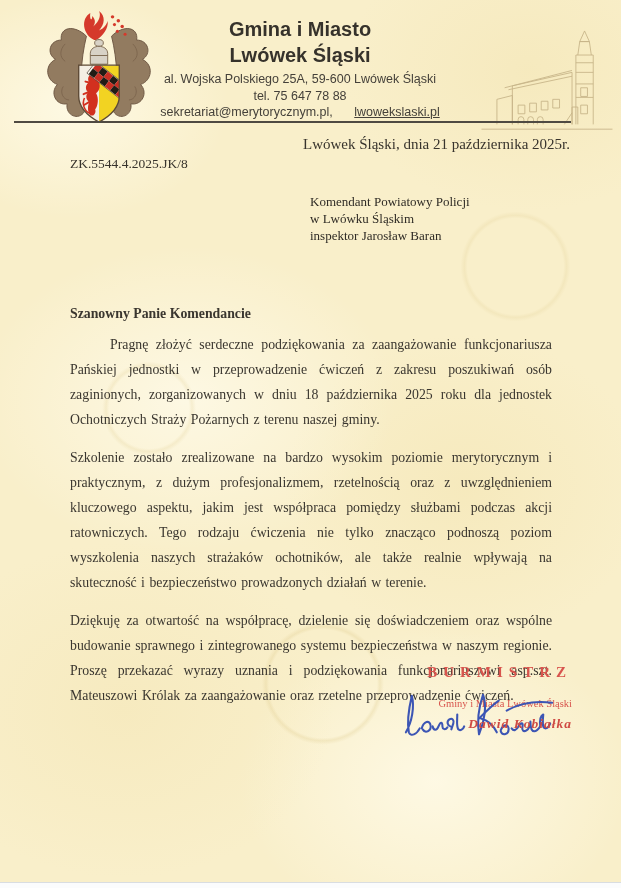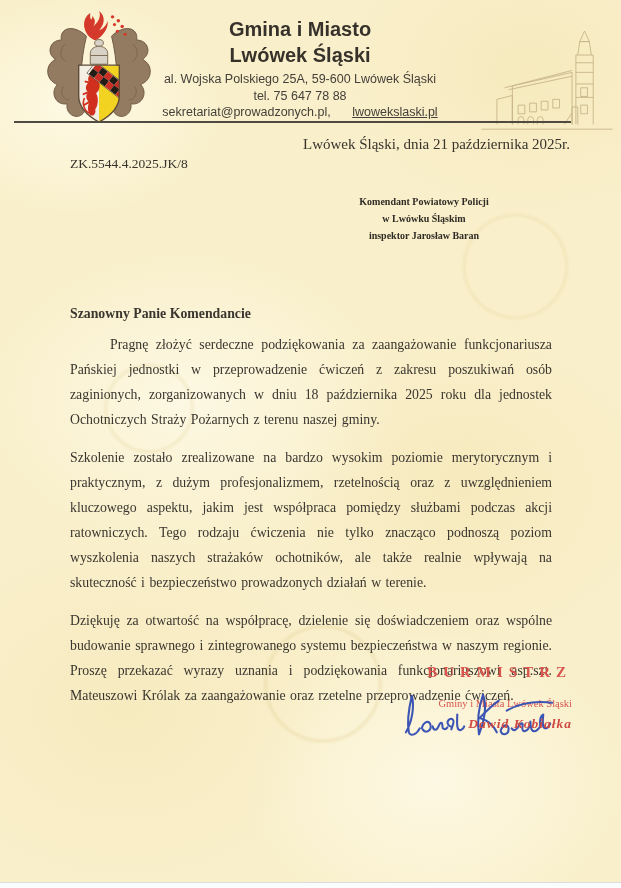--- a/index.html
+++ b/index.html
@@ -24,22 +24,22 @@
     font-family:"Liberation Sans",sans-serif;color:#3b372f;}
   .hdr-org{font-size:20px;font-weight:bold;line-height:26px;color:#36322b;}
   .hdr-line{font-size:12.5px;line-height:16.5px;color:#45413a;}
   .hdr-contact{margin-top:3px;}
   .hdr-link{text-decoration:underline;cursor:pointer;margin-left:18px;}
   .sketch{position:absolute;left:478px;top:30px;width:138px;height:104px;}
   .hrule{position:absolute;left:14px;top:121px;width:557px;height:2px;background:#4f4a42;}
   
   .dateline{position:absolute;left:240px;top:136px;width:330px;text-align:right;font-size:15px;color:#38342d;}
   .refnum{position:absolute;left:70px;top:156px;font-size:13.5px;color:#38342d;}
-  .recipient{position:absolute;left:310px;top:193px;width:228px;text-align:center;
-    font-weight:bold;font-size:10px;line-height:17px;color:#2f2b25;}
+  .recipient{position:absolute;left:310px;top:193px;width:228px;
+    font-weight:normal;font-size:13px;line-height:17px;color:#2f2b25;}
   
   .letter-body{position:absolute;left:70px;top:301px;width:482px;
     font-size:13.8px;line-height:25px;text-align:justify;color:#3a362f;word-spacing:1px;}
   .salutation{font-weight:bold;text-align:left;word-spacing:0;}
   .letter-body p{margin:6px 0 0 0;}
   .letter-body p.indent{text-indent:40px;}
   .letter-body p.gap{margin-top:13px;}
   
   .sig-block{position:absolute;left:388px;top:664px;width:184px;text-align:right;}
   .sig-title{font-size:15px;font-weight:bold;letter-spacing:6px;color:#d8544d;line-height:16px;}
@@ -119,21 +119,21 @@
     <path d="M38,56 H80 V88 C80,101 70,109 59,115 C48,109 38,101 38,88 Z" fill="none" stroke="#5d4a36" stroke-width="1.4"></path>
   </svg>
 
   <div class="hdr-text">
     <div class="hdr-org">Gmina i Miasto</div>
     <div class="hdr-org">Lwówek Śląski</div>
     <div class="hdr-contact">
       <div class="hdr-line">al. Wojska Polskiego 25A, 59-600 Lwówek Śląski</div>
       <div class="hdr-line">tel. 75 647 78 88</div>
       <div class="hdr-line">
-        <span>sekretariat@prowadzonych.pl,</span>
+        <span>sekretariat@merytorycznym.pl,</span>
         <span class="hdr-link">lwowekslaski.pl</span>
       </div>
     </div>
   </div>
 
   <svg class="sketch" viewBox="0 0 140 108" aria-hidden="true">
     <g fill="none" stroke="#c6b488" stroke-width="0.9" stroke-linejoin="round">
       <path d="M2,103 H138"></path>
       <path d="M100,98 V26 M118,98 V26"></path>
       <path d="M100,26 H118 M100,34 H118 M100,44 H118 M100,56 H118 M100,70 H118"></path>

